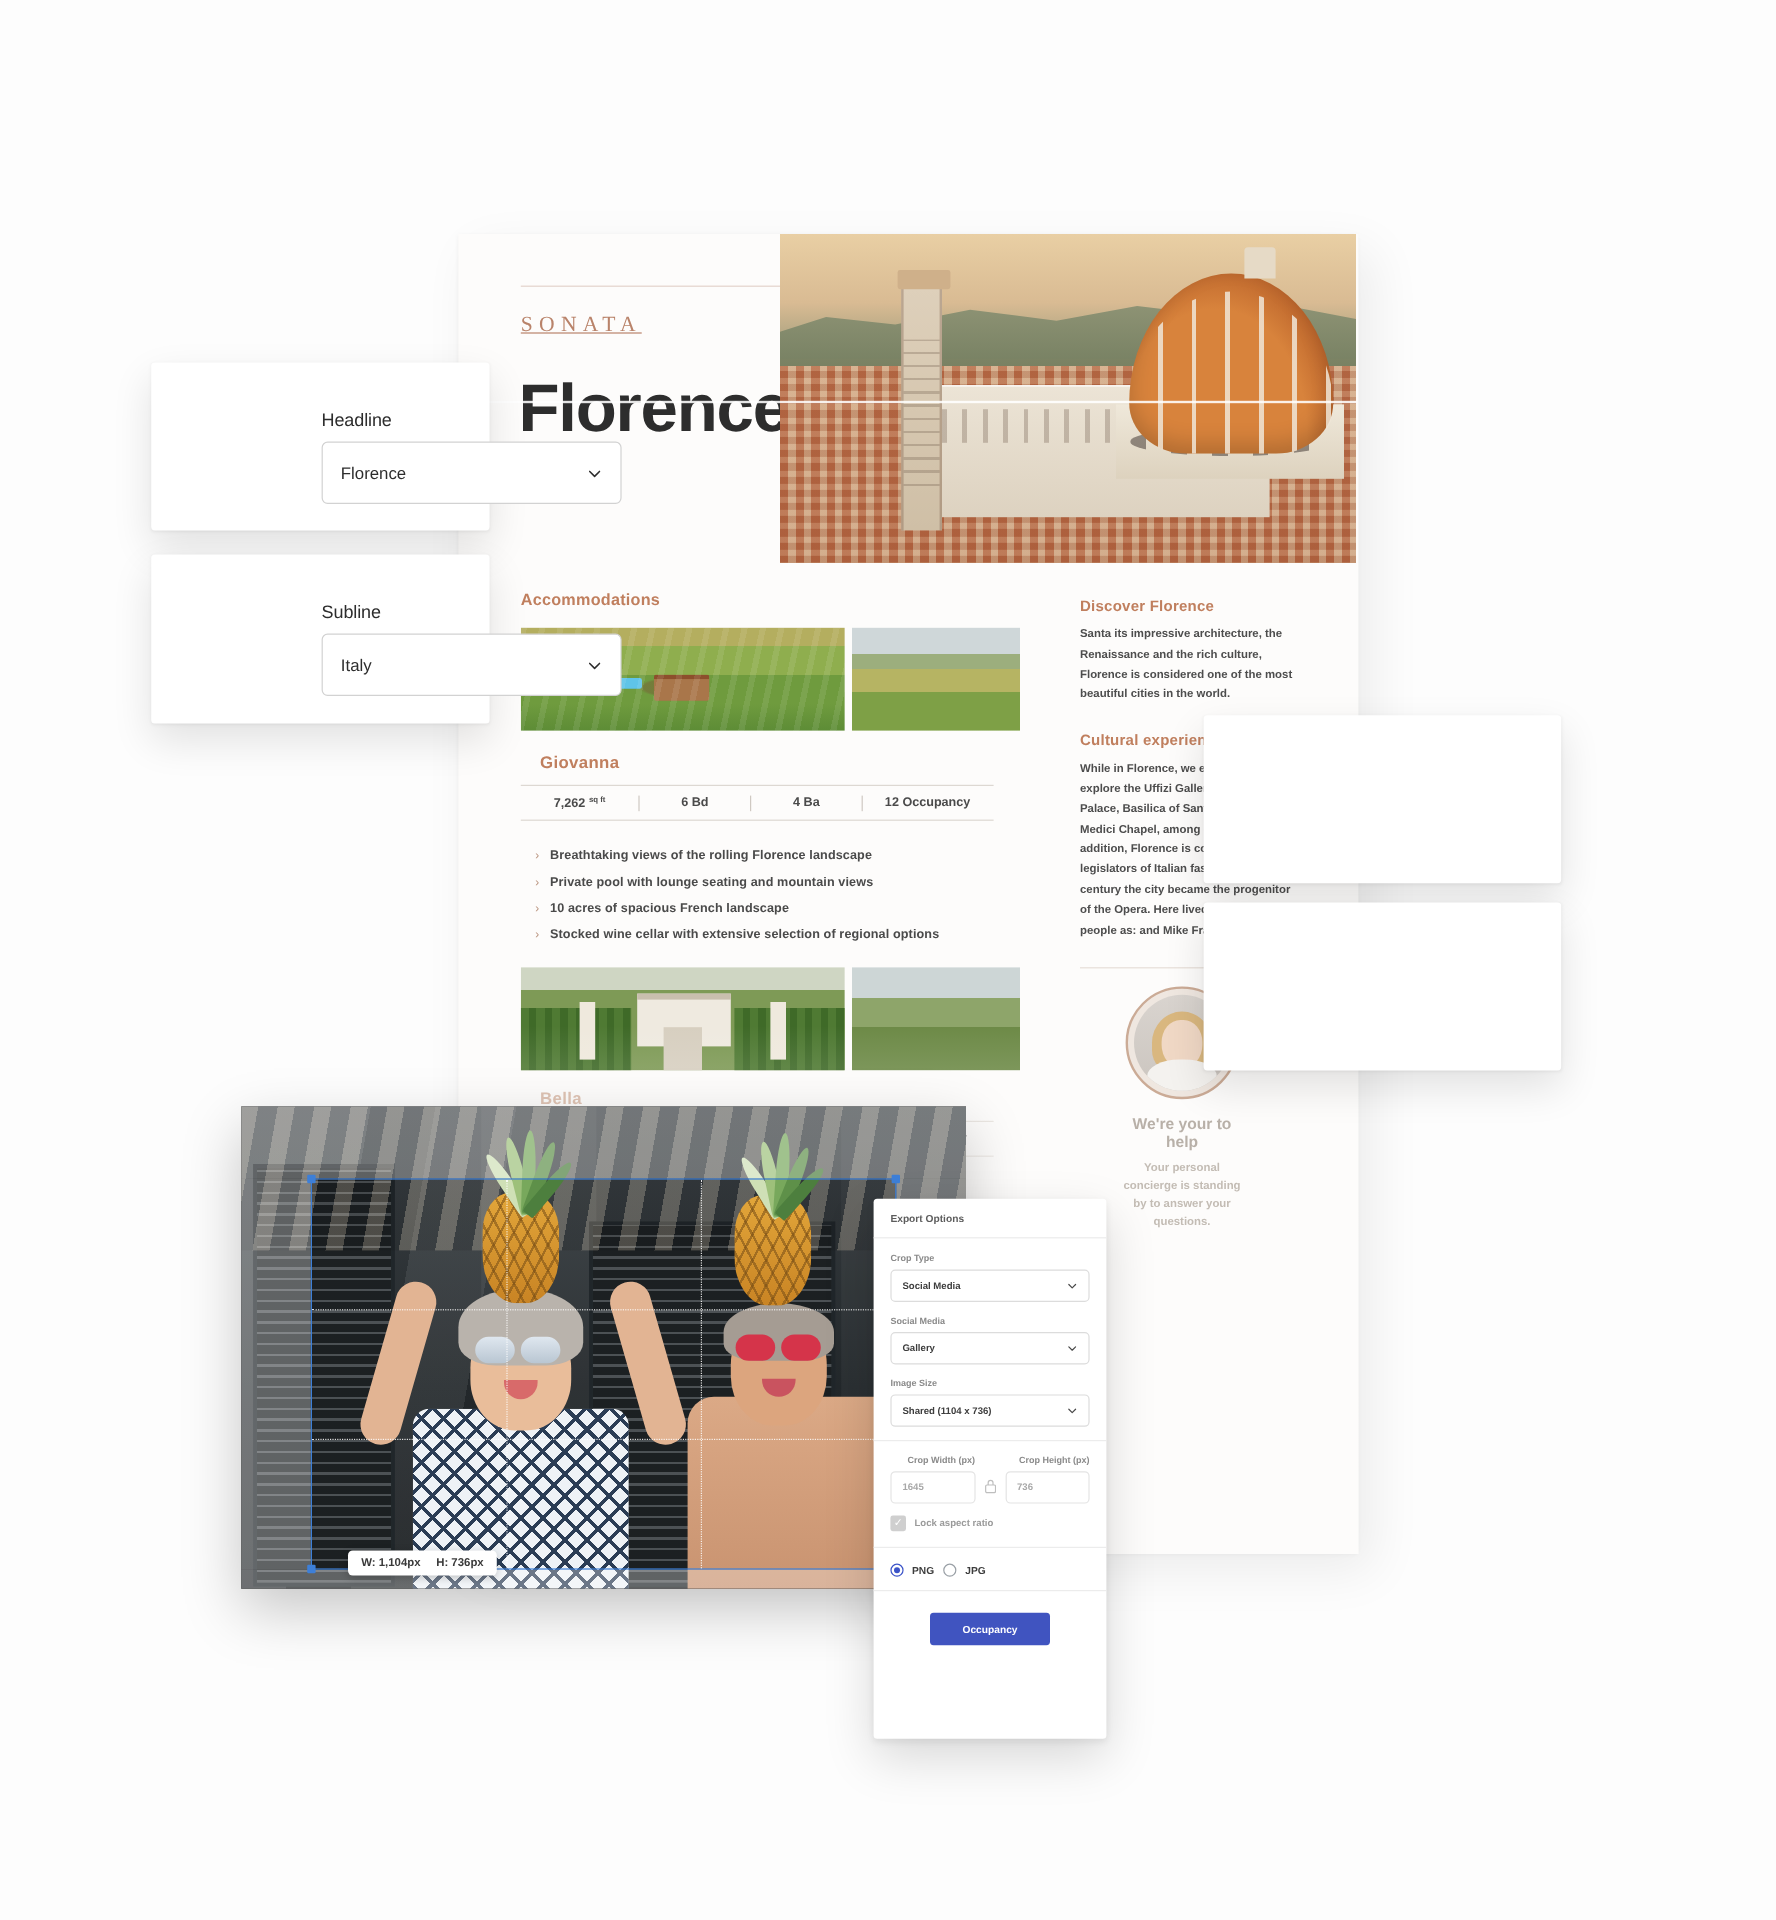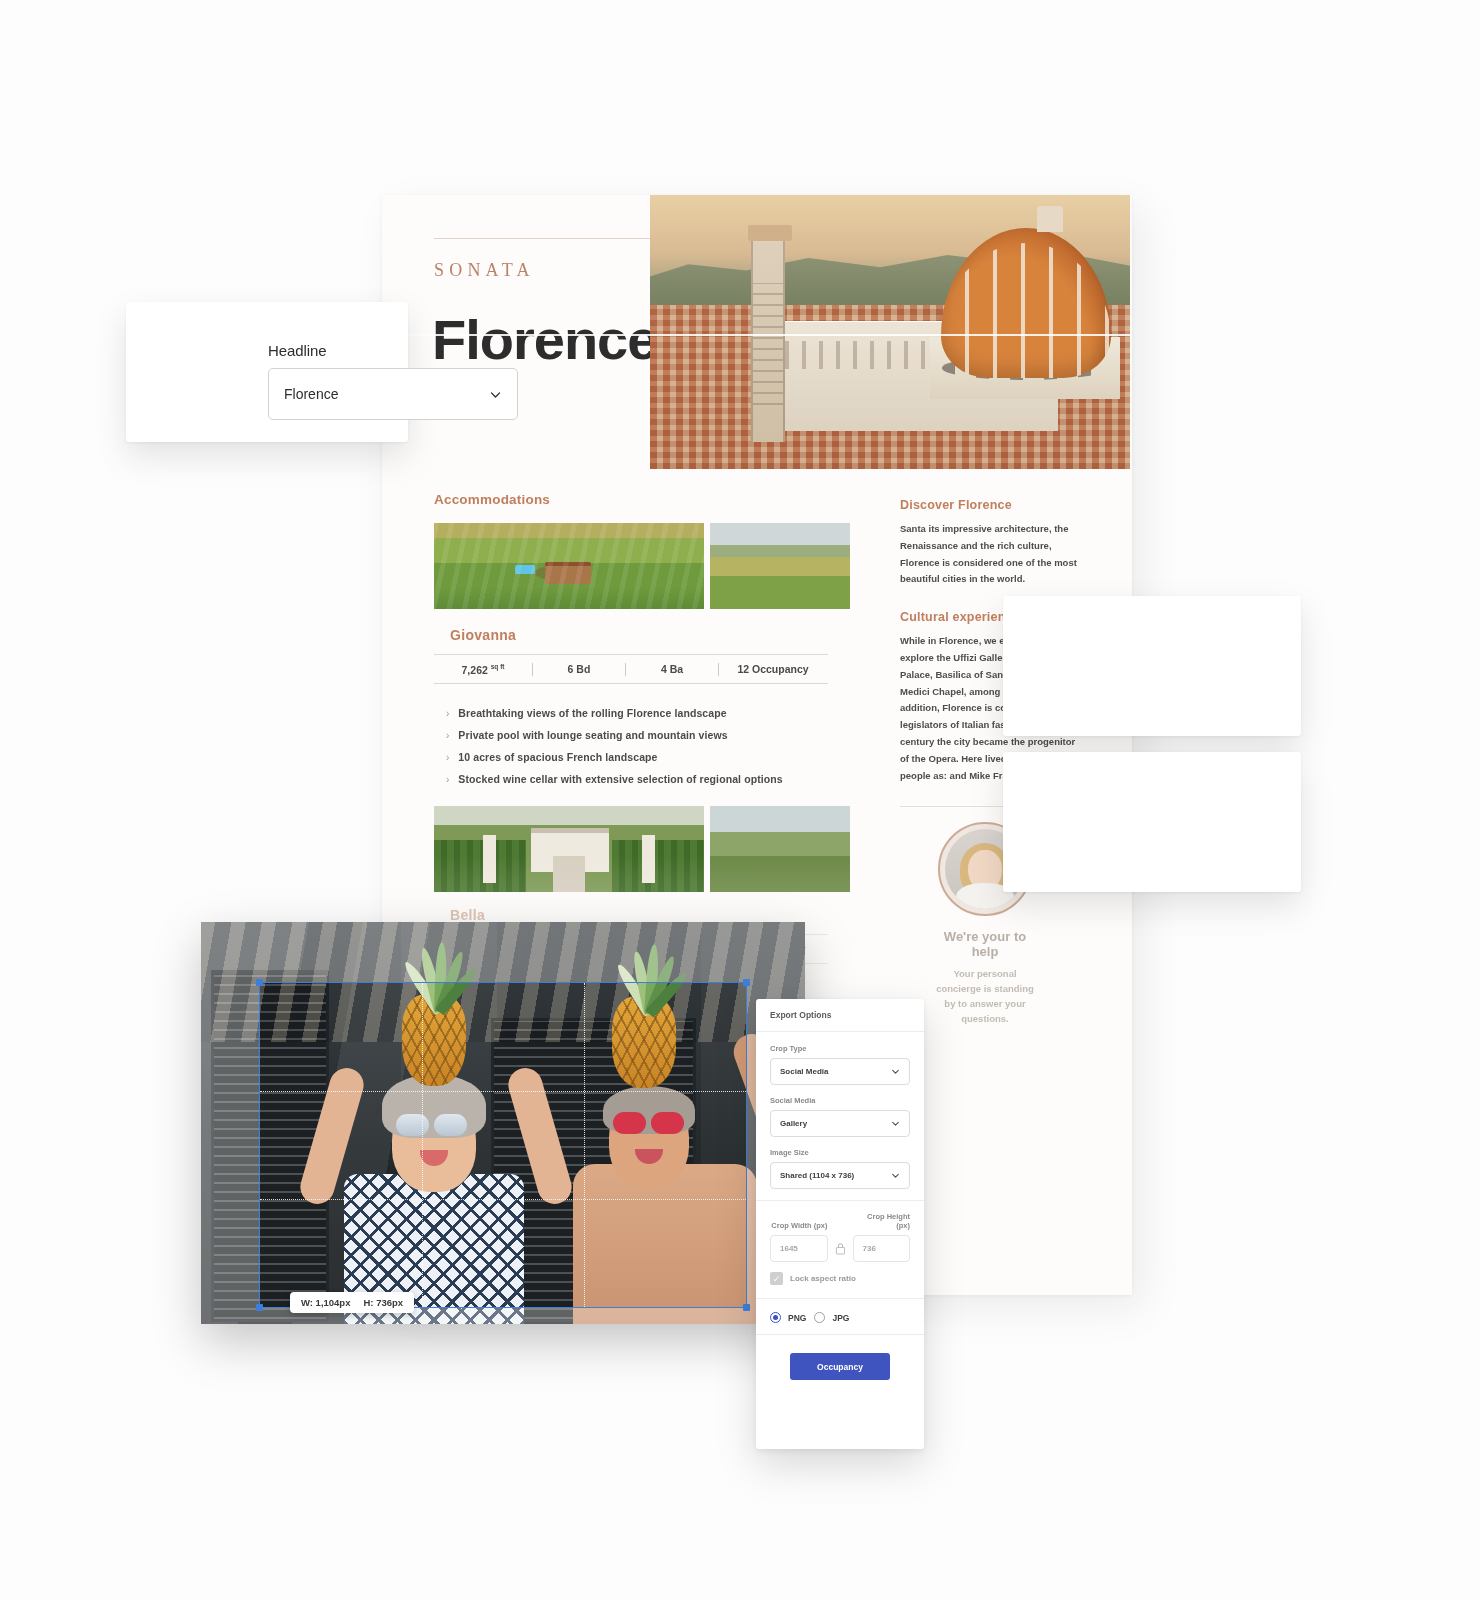--- a/index.html
+++ b/index.html
@@ -26,21 +26,21 @@
   }
 
   
   .hero-rule {
     position:absolute; left:434px; top:238px; width:218px; height:1px;
     background:#e3d3cb;
   }
   .brandmark {
     position:absolute; left:434px; top:260px;
     font-family:"Liberation Serif","DejaVu Serif",serif;
-    font-size:18px; letter-spacing:5.2px; color:#b9836a; font-weight:400;
+    font-size:18px; letter-spacing:5.2px; color:#b9836a; font-weight:400;text-decoration:underline;
   }
   .hero-title {
     position:absolute; left:432px; top:312px;
     font-size:56px; font-weight:700; color:#2d2d2d; letter-spacing:-1px; line-height:1;
   }
   .hero-sub {
     position:absolute; left:434px; top:372px;
     font-size:26px; font-weight:700; color:#8b8b8b; letter-spacing:-.2px;
   }
 
@@ -314,21 +314,21 @@
   .handle { position:absolute; width:7px; height:7px; background:#3d7fd8; border-radius:1px; }
   .crop-badge {
     position:absolute; left:290px; top:1292px; height:21px; padding:0 11px;
     background:#fff; border-radius:4px; display:flex; align-items:center; gap:13px;
     box-shadow:0 2px 7px rgba(0,0,0,.22);
     font-size:9.5px; font-weight:700; color:#3a3a3a;
   }
 
   
   #export {
-    position:absolute; left:756px; top:999px; width:168px; height:450px;
+    position:absolute; left:728px; top:999px; width:194px; height:450px;
     background:#fff; border-radius:3px;
     box-shadow:0 2px 6px rgba(0,0,0,.07), 0 16px 42px rgba(0,0,0,.15);
   }
   #export .ehead {
     height:33px; display:flex; align-items:center; padding:0 14px;
     font-size:8.5px; font-weight:600; color:#5c5c5c; border-bottom:1px solid #ececec;
   }
   #export .ebody { padding:12px 14px 0; }
   #export .grp { margin-bottom:11px; }
   #export .glabel { font-size:7.5px; color:#8a8a8a; margin-bottom:5px; font-weight:600; }
@@ -576,20 +576,31 @@
     <div class="fld sel">
       <span>Florence</span>
       <span class="chevdn">
         <svg viewBox="0 0 16 16">
             <path d="M3 6l5 5 5-5" fill="none" stroke="#2d2d2d" stroke-width="1.6" stroke-linecap="round" stroke-linejoin="round"></path>
           </svg>
       </span>
     </div>
   </div>
 
+  <div class="fcard" id="card-subline">
+    <div class="lbl">Subline</div>
+    <div class="fld sel">
+      <span>Italy</span>
+      <span class="chevdn">
+        <svg viewBox="0 0 16 16">
+            <path d="M3 6l5 5 5-5" fill="none" stroke="#2d2d2d" stroke-width="1.6" stroke-linecap="round" stroke-linejoin="round"></path>
+          </svg>
+      </span>
+    </div>
+  </div>
 
   <div class="fcard" id="card-rtitle">
     
     
   </div>
 
   <div class="fcard" id="card-rbody">
     
     
   </div>

